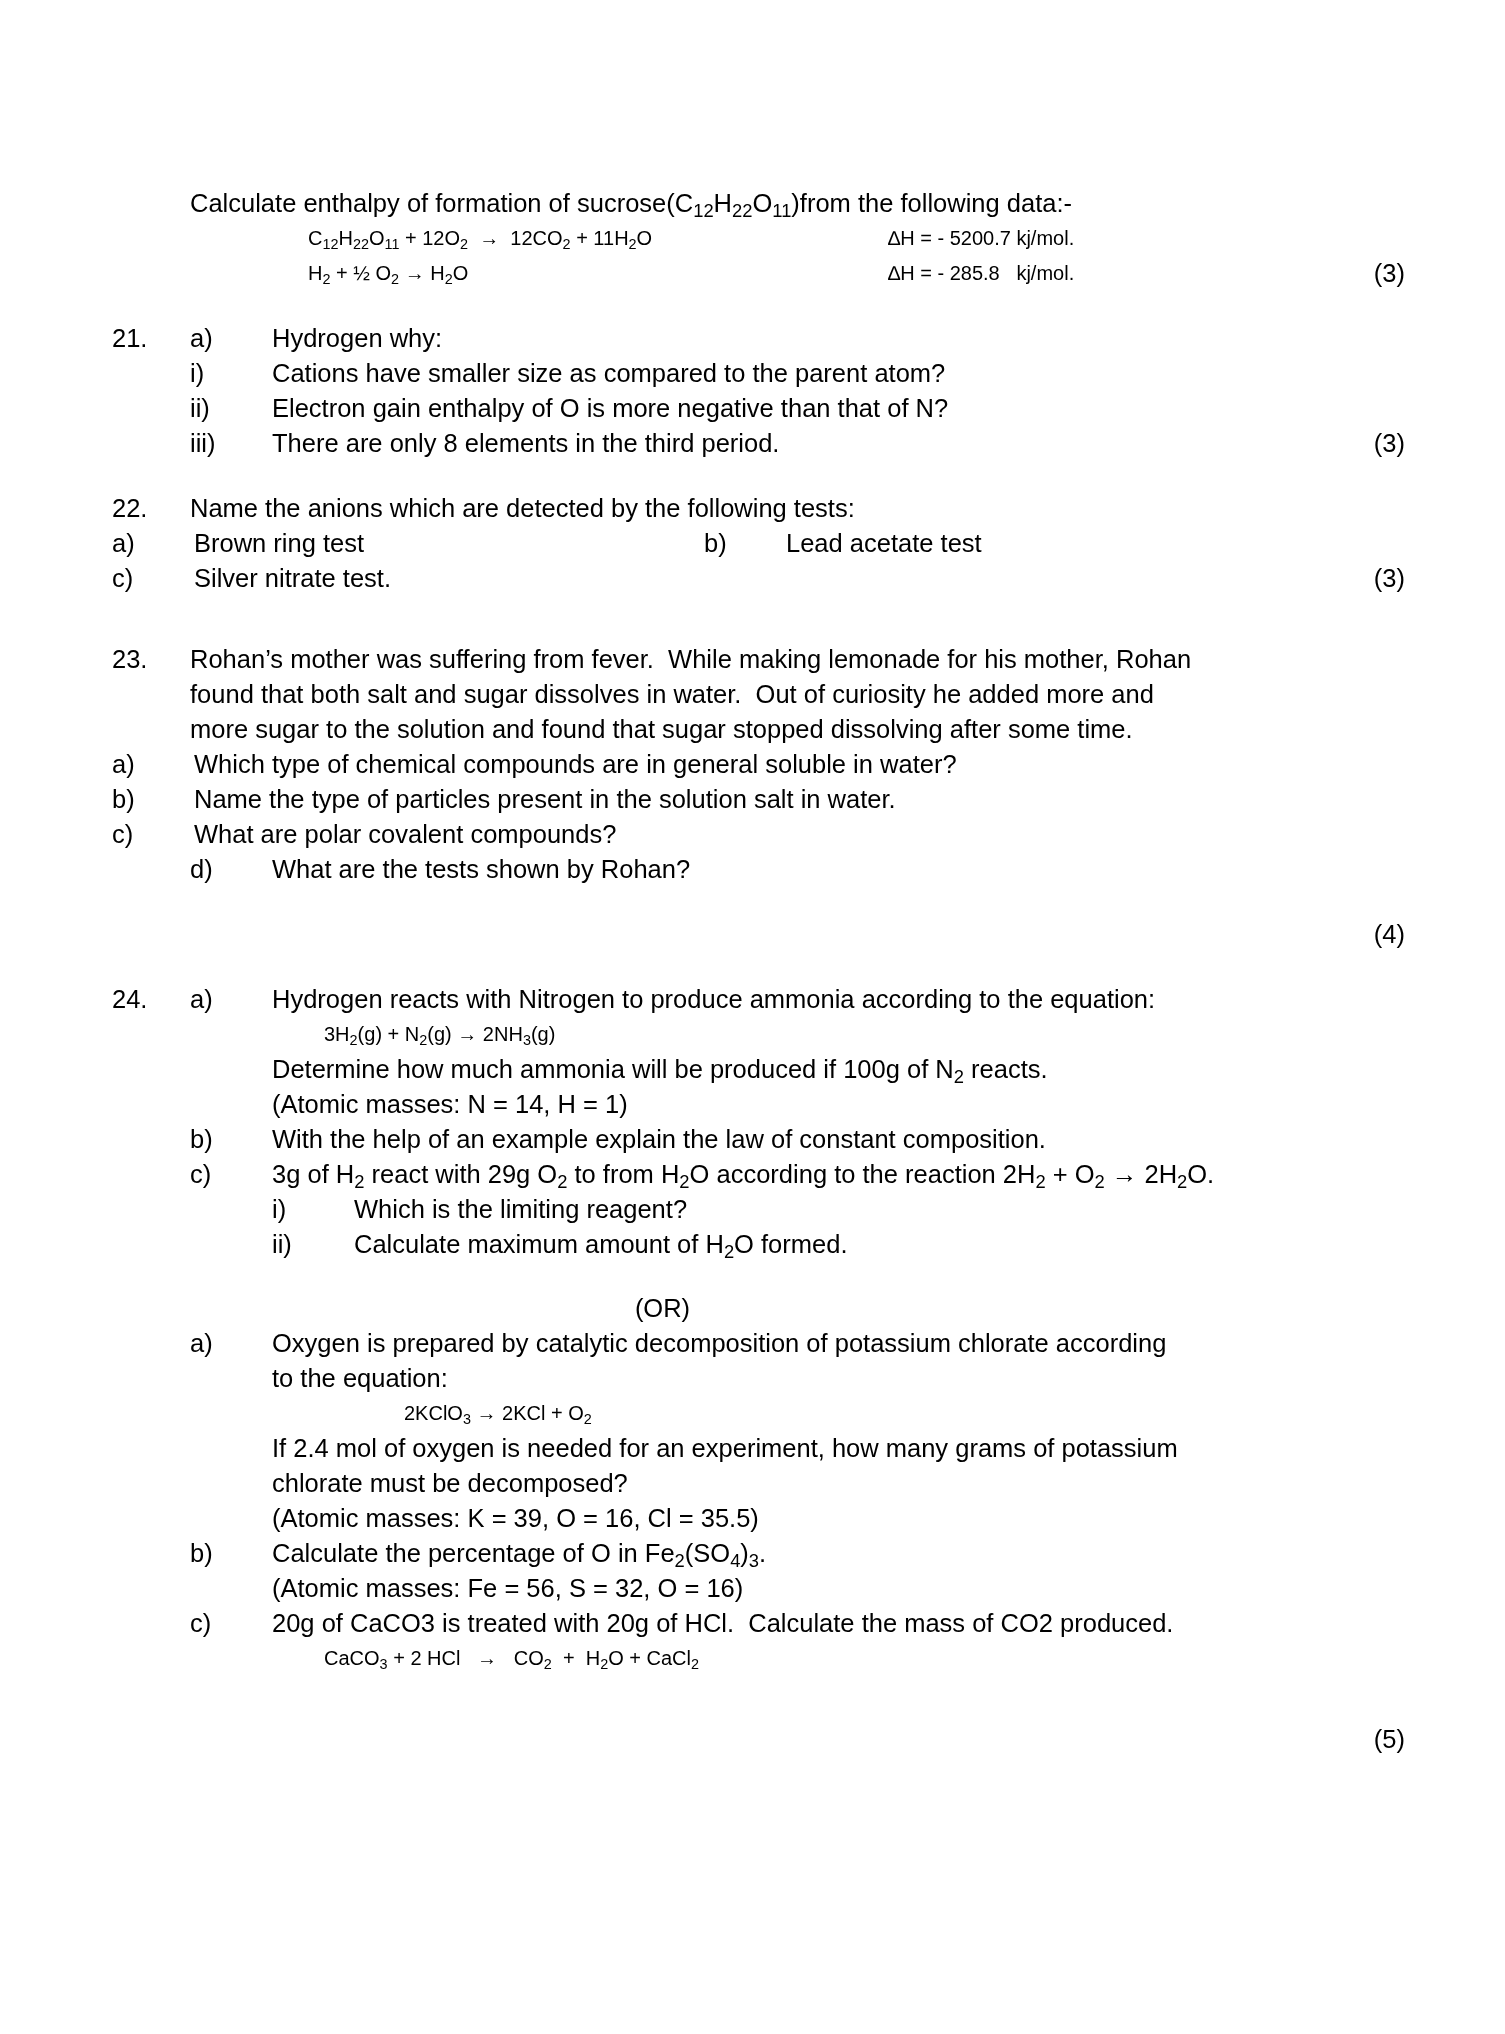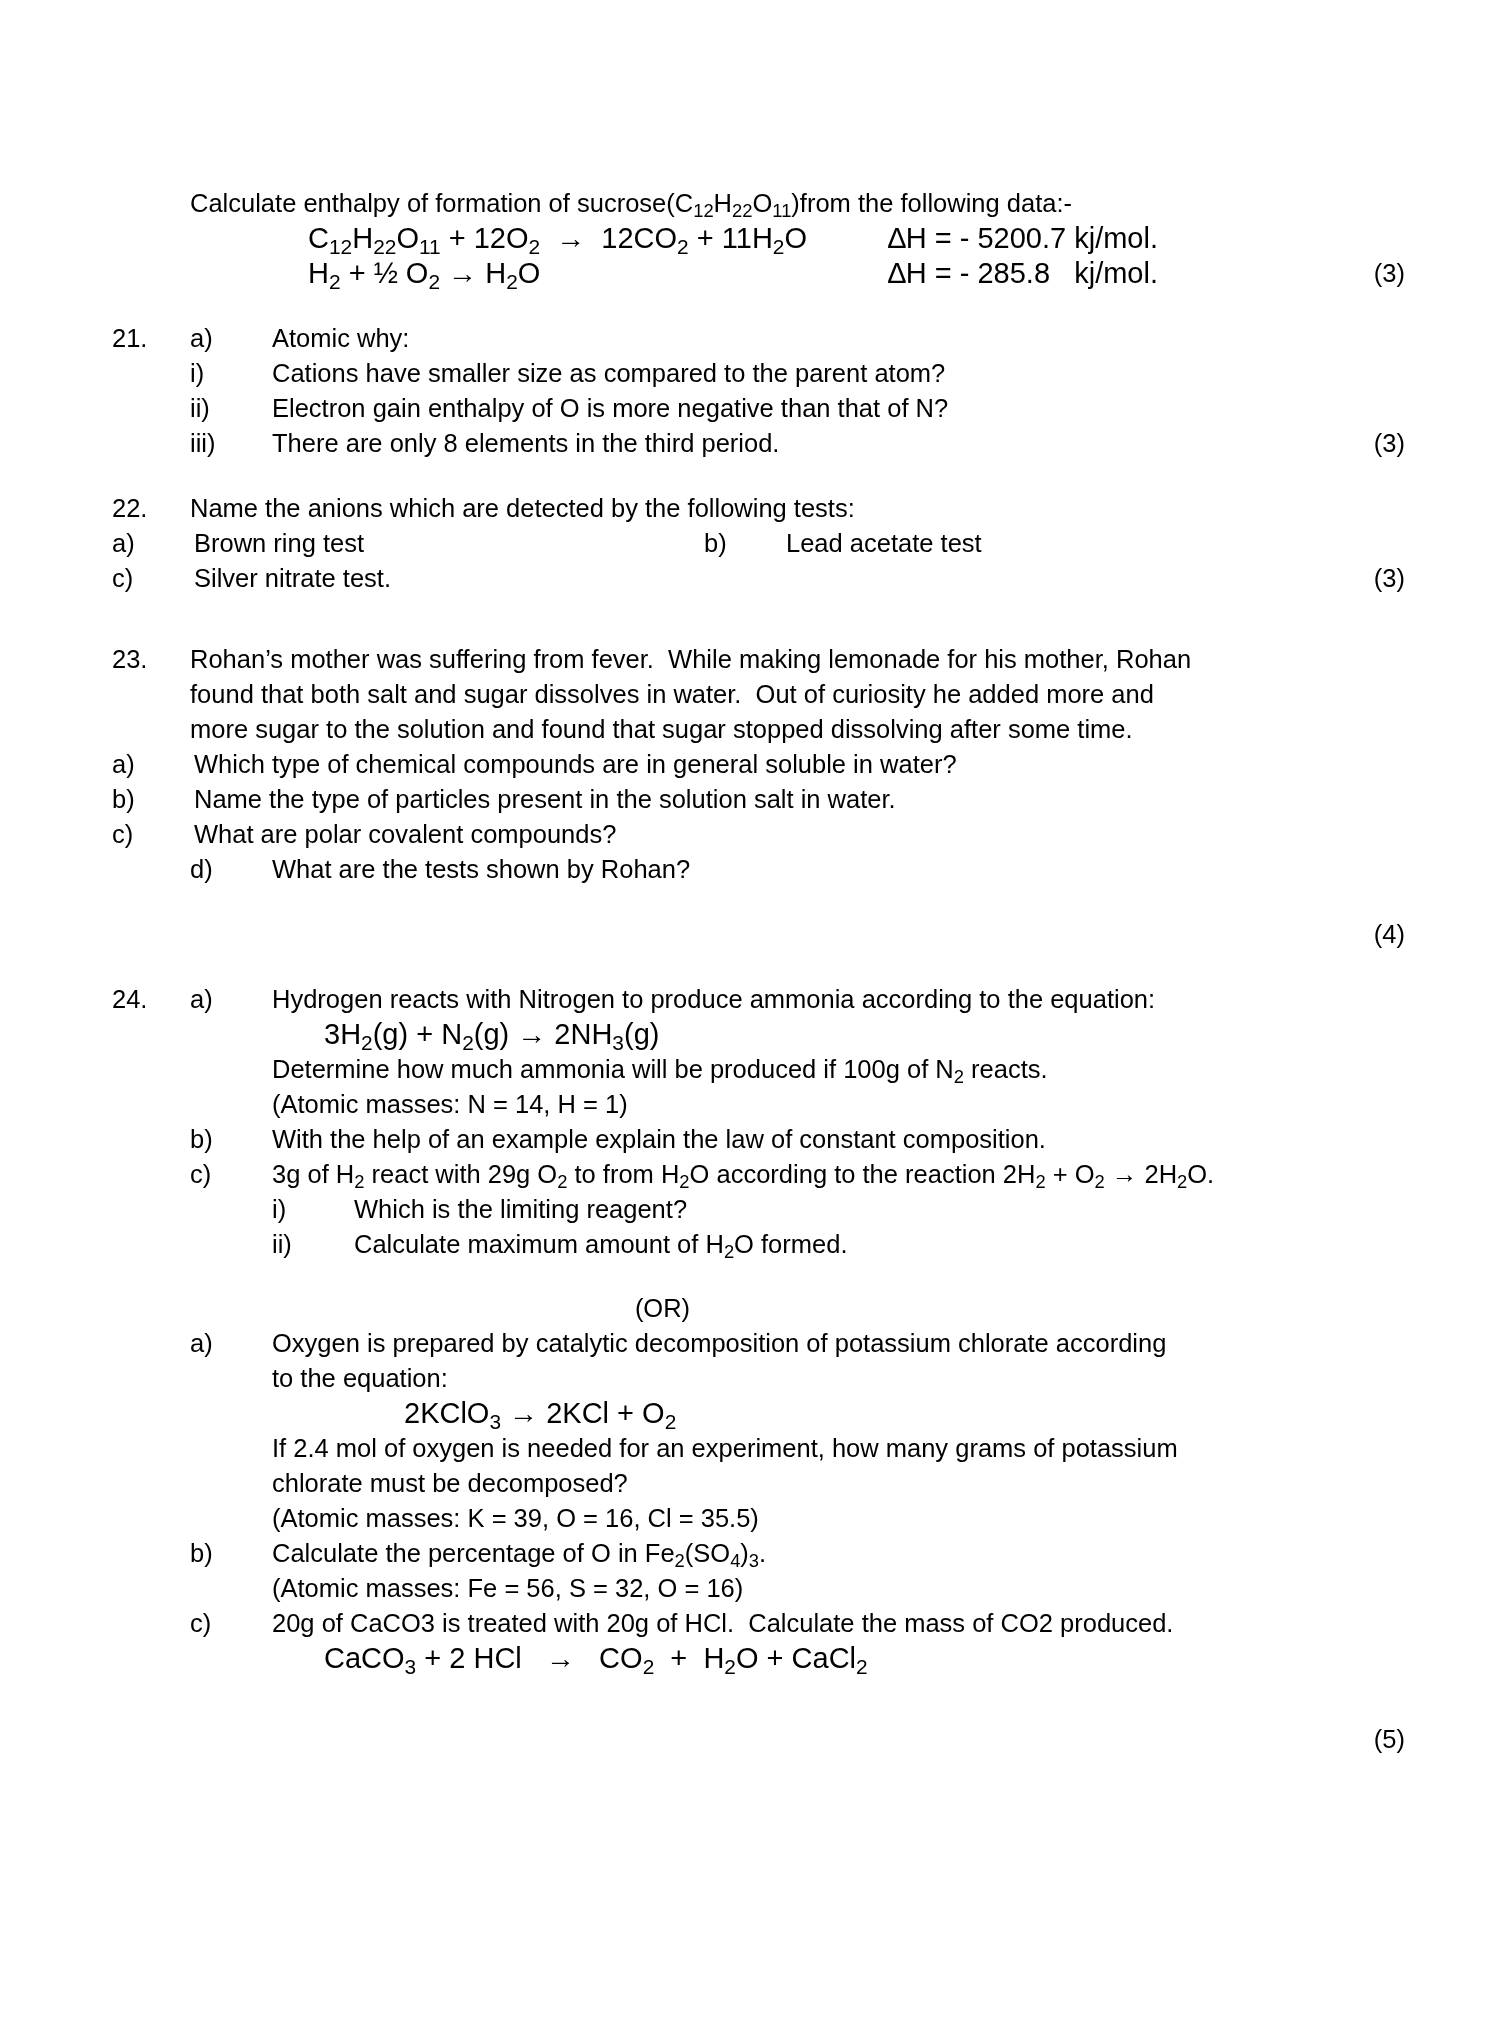--- a/index.html
+++ b/index.html
@@ -69,21 +69,21 @@
     line-height: 35px;
   }
   .ind-1 { margin-left: 190px; }
 
   .line {
     font-size: 25.5px;
     line-height: 35px;
     white-space: pre-wrap;
   }
   .eqline {
-    font-size: 29px;
+    font-size: 20px;
     line-height: 35px;
     white-space: pre;
   }
   .center-or {
     font-size: 25.5px;
     line-height: 35px;
     text-align: center;
     padding-right: 180px;
     margin-top: 29px;
   }
@@ -119,21 +119,21 @@
       <div class="marks" style="top:0;">(3)</div>
     </div>
   </div>
 
   <div class="gap-md"></div>
 
   <div class="qblock relwrap">
     <div class="row">
       <div class="num">21.</div>
       <div class="lbl">a)</div>
-      <div class="txt">Atomic why:</div>
+      <div class="txt">Hydrogen why:</div>
     </div>
     <div class="row">
       <div style="flex:0 0 auto;width:190px;"></div>
       <div class="lbl-rom">i)</div>
       <div class="txt">Cations have smaller size as compared to the parent atom?</div>
     </div>
     <div class="row">
       <div style="flex:0 0 auto;width:190px;"></div>
       <div class="lbl-rom">ii)</div>
       <div class="txt">Electron gain enthalpy of O is more negative than that of N?</div>

